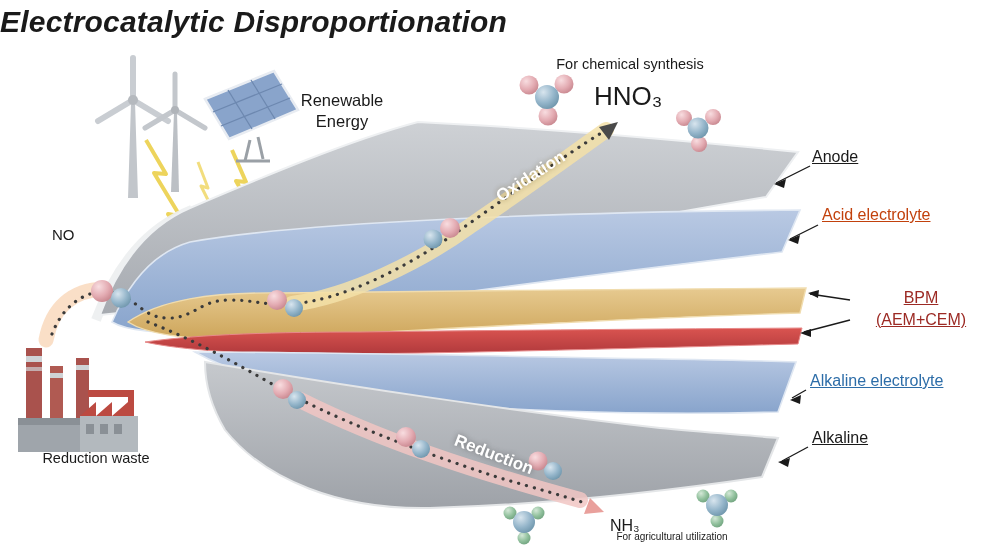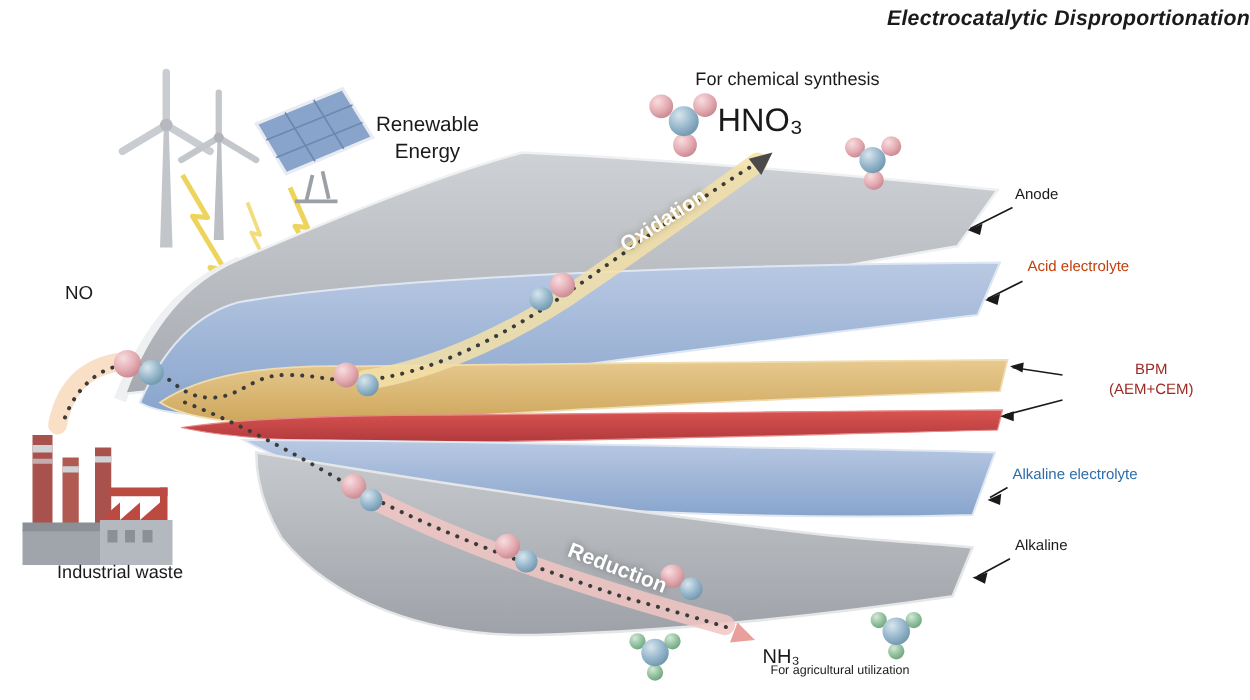--- a/index.html
+++ b/index.html
@@ -4,42 +4,42 @@
 <style>
   html,body { margin:0; padding:0; background:#ffffff; }
   .stage {
     position:relative; width:1000px; height:560px; background:#ffffff;
     overflow:hidden; font-family:"Liberation Sans","DejaVu Sans",sans-serif;
     color:#1a1a1a;
   }
   .stage svg { position:absolute; left:0; top:0; }
   .lbl { position:absolute; white-space:nowrap; }
   .title {
-    position:absolute; top:5px; left:0; width:100%; text-align:right;
-    font-size:17px; font-weight:bold; font-style:italic; letter-spacing:.2px;
+    position:absolute; top:5px; left:0; width:100%; text-align:left;
+    font-size:30px; font-weight:bold; font-style:italic; letter-spacing:.2px;
   }
   .renewable { left:290px; top:90px; width:104px; text-align:center;
     font-size:16.5px; line-height:1.25; white-space:normal; }
   .chem-syn { left:538px; top:56px; width:184px; text-align:center; font-size:14.5px; }
   .agri-use { left:560px; top:531px; width:224px; text-align:center; font-size:10px; }
-  .hno3 { left:574px; top:81px; font-size:26px; }
+  .hno3 { left:594px; top:81px; font-size:26px; }
   .nh3  { left:610px; top:517px; font-size:16px; }
   .no   { left:52px;  top:226px; font-size:15px; }
   .ind-waste { left:26px; top:450px; width:140px; text-align:center; font-size:14.5px; }
   .oxidation {
     left:498px; top:188px; font-size:17px; font-weight:600; color:#ffffff;
     transform:rotate(-33deg); transform-origin:left center;
     text-shadow:0 0 5px rgba(90,70,20,.45);
   }
   .reduction {
     left:455px; top:430px; font-size:17px; font-weight:600; color:#ffffff;
     transform:rotate(21deg); transform-origin:left center;
     text-shadow:0 0 5px rgba(60,60,60,.5);
   }
-  .layer-lbl { font-size:12px; }
+  .layer-lbl { font-size:16px;text-decoration:underline; }
   .anode-lbl    { left:812px; top:148px; color:#1a1a1a; }
   .acid-lbl     { left:822px; top:206px; color:#c2410c; }
   .bpm-lbl      { left:850px; top:287px; width:142px; text-align:center;
                   color:#9c2a24; line-height:1.35; white-space:normal; }
   .alkaline-lbl { left:810px; top:372px; color:#2d6da8; }
   .cathode-lbl  { left:812px; top:429px; color:#1a1a1a; }
 </style>
 </head>
 <body>
 
@@ -252,21 +252,21 @@
   <div class="lbl no">NO</div>
 
   <div class="lbl oxidation">Oxidation</div>
 
   <div class="lbl reduction">Reduction</div>
 
   <div class="lbl nh3">NH₃</div>
 
   <div class="lbl agri-use">For agricultural utilization</div>
 
-  <div class="lbl ind-waste">Industrial waste</div>
+  <div class="lbl ind-waste">Reduction waste</div>
 
   <div class="lbl layer-lbl anode-lbl">Anode</div>
 
   <div class="lbl layer-lbl acid-lbl">Acid electrolyte</div>
 
   <div class="lbl layer-lbl alkaline-lbl">Alkaline electrolyte</div>
 
   <div class="lbl layer-lbl bpm-lbl">
     <div>BPM</div>
     <div>(AEM+CEM)</div>

